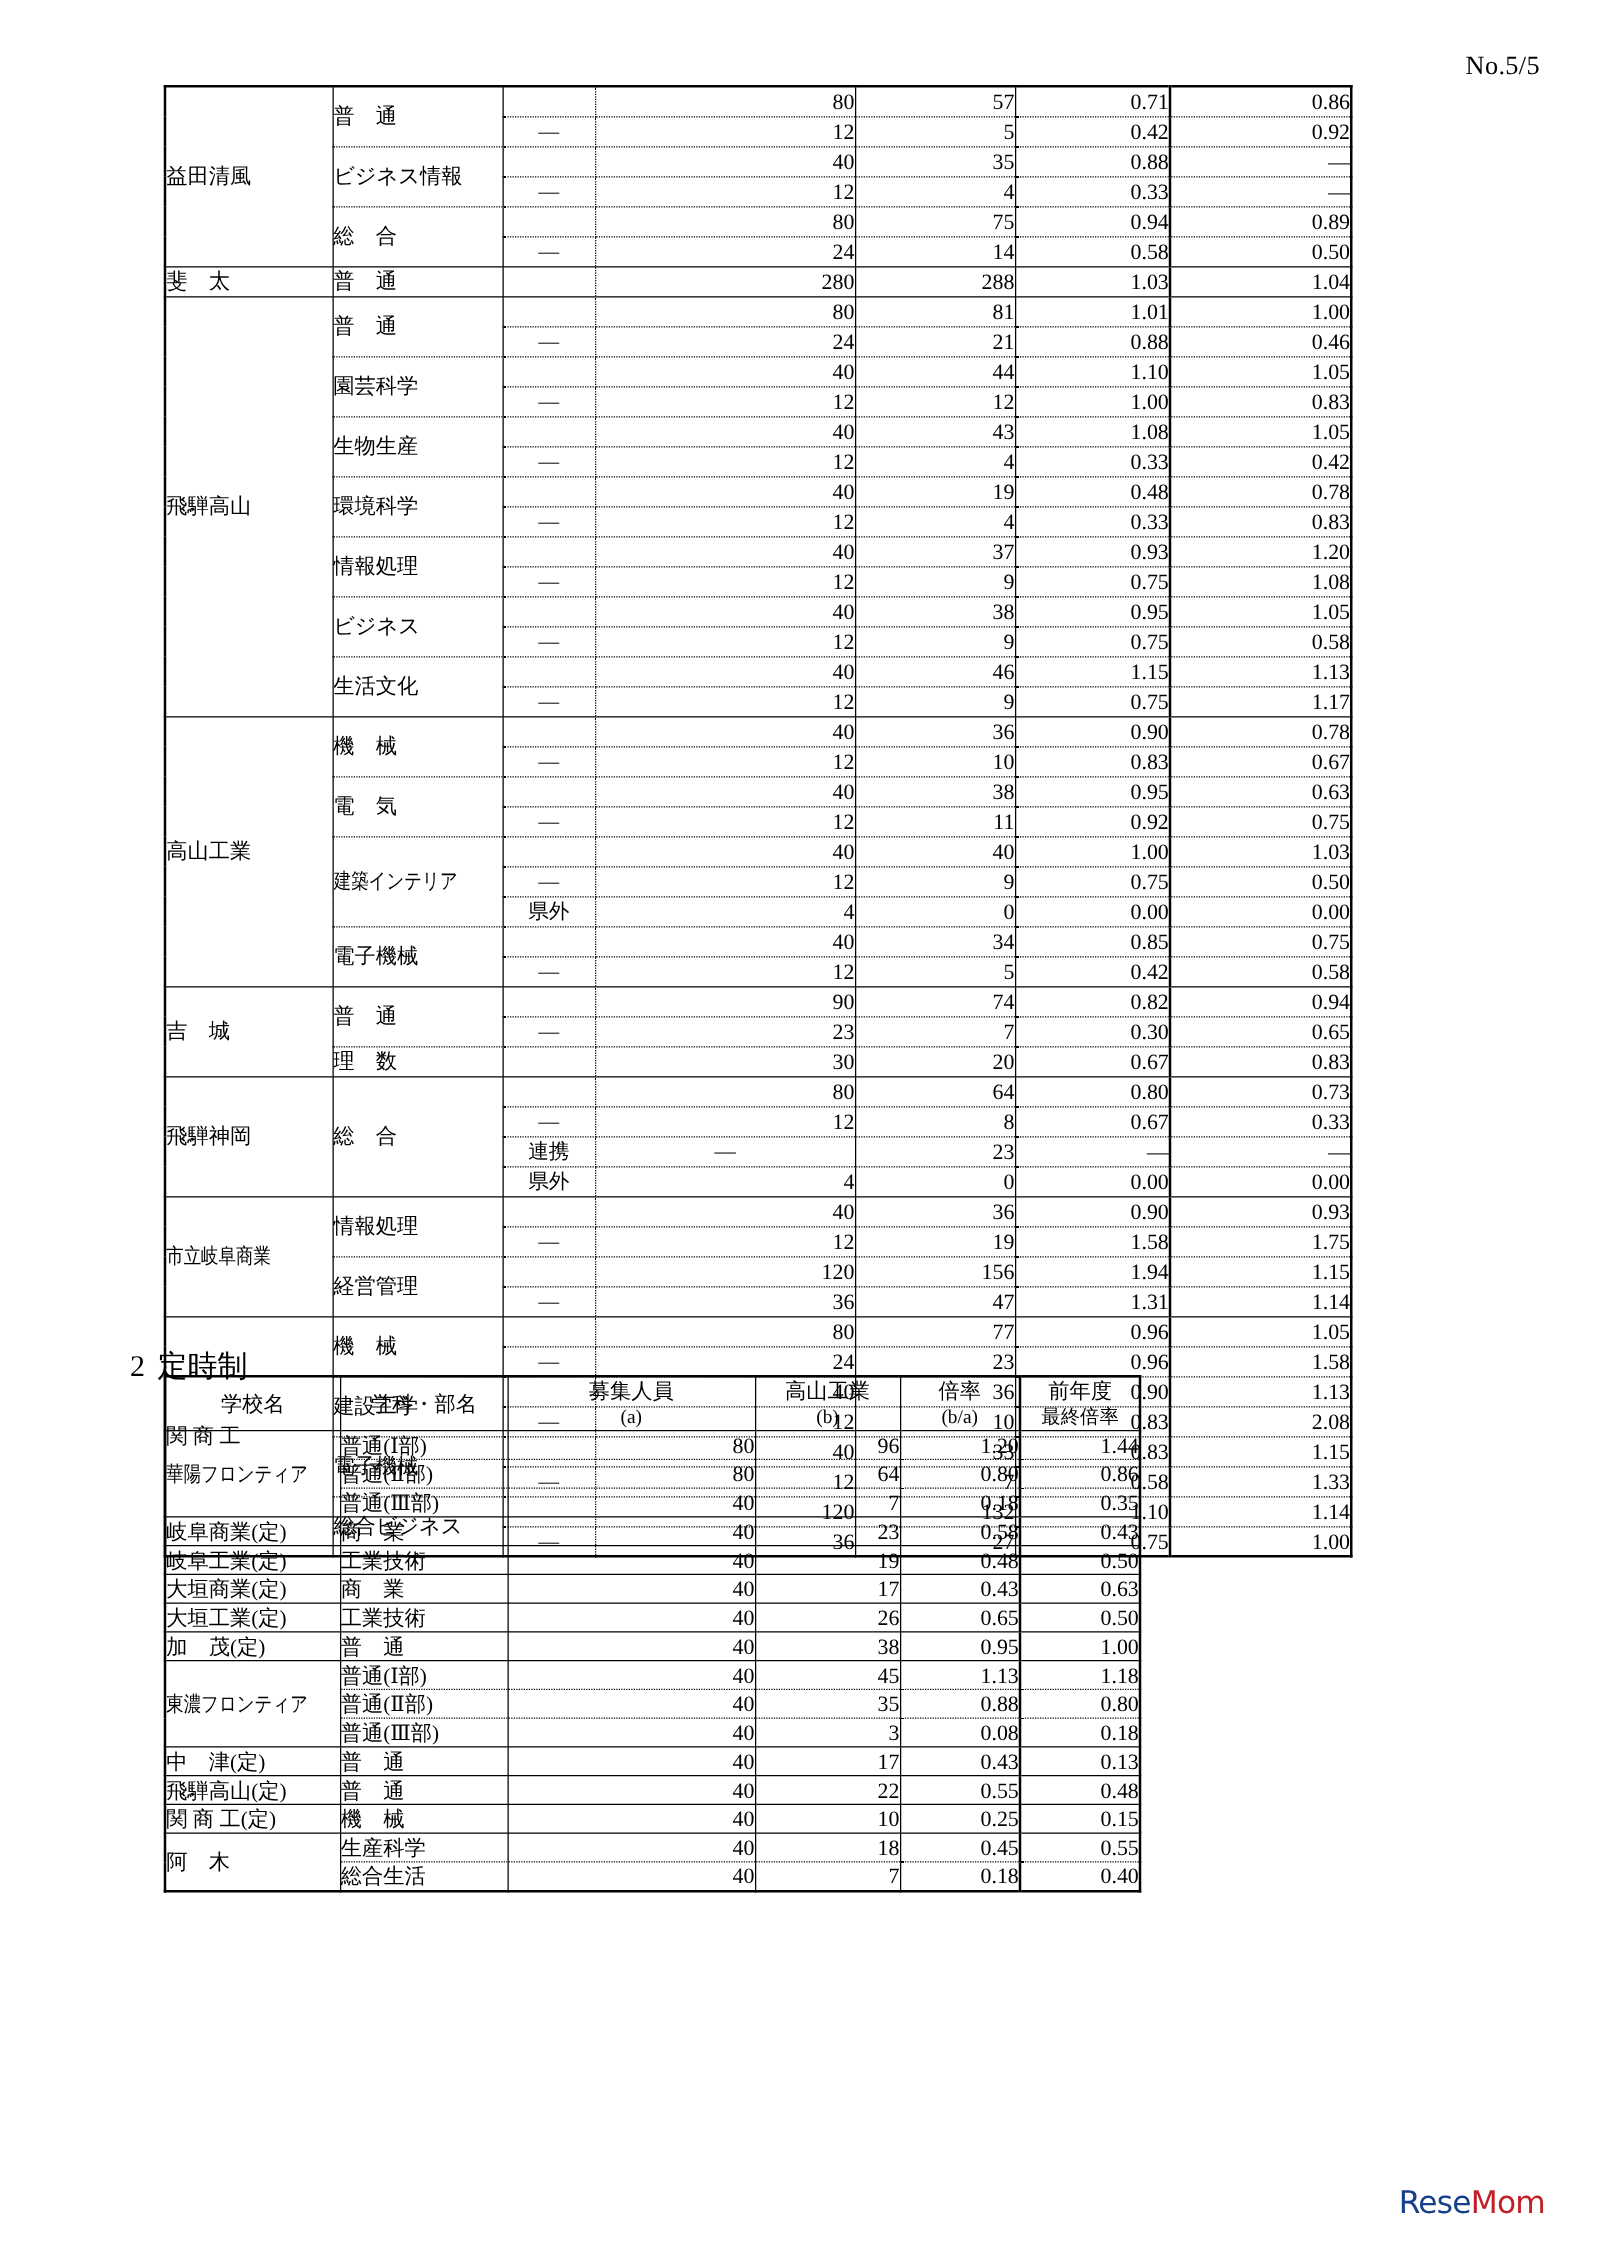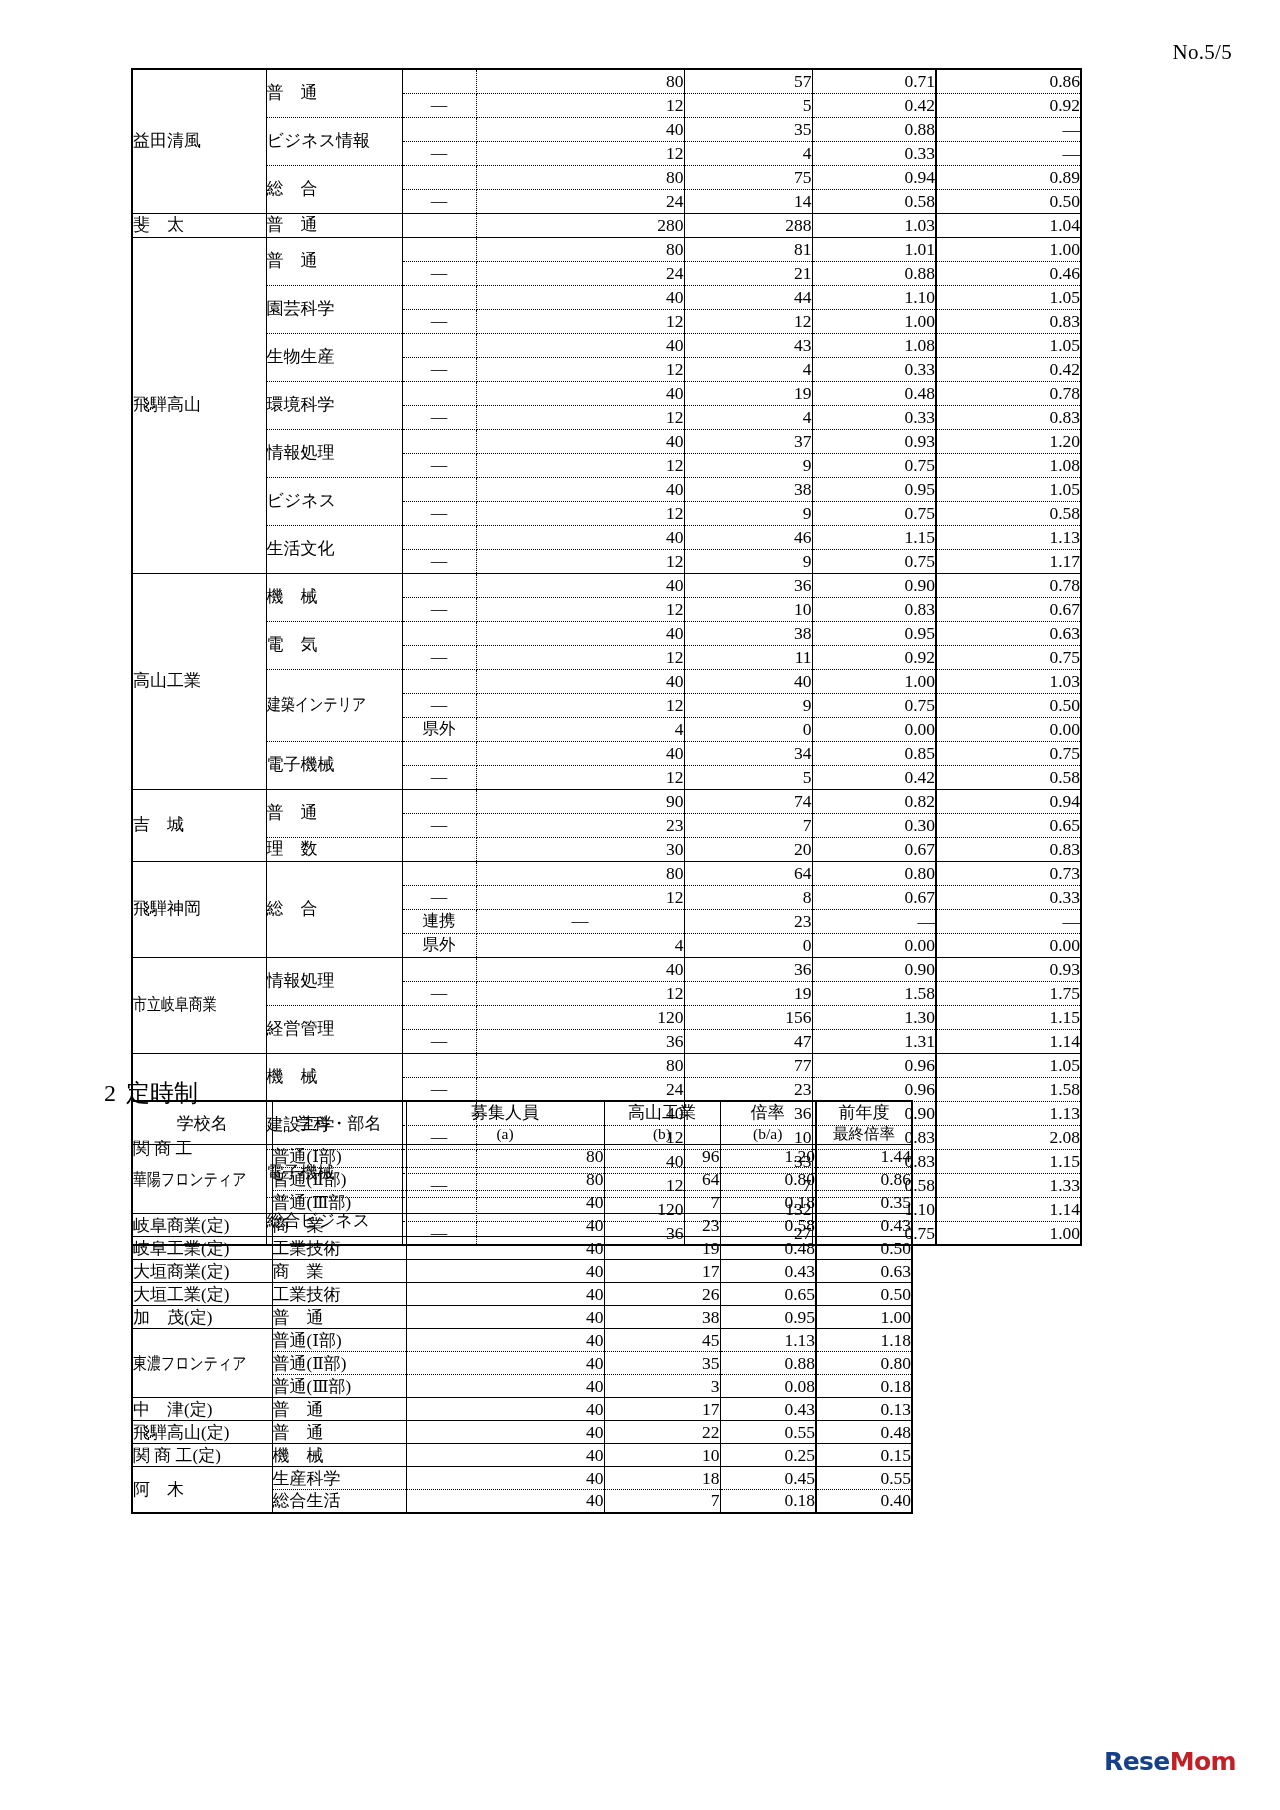--- a/index.html
+++ b/index.html
@@ -86,21 +86,21 @@
   .d-app    { width: 116px; }
   .d-ratio  { width: 96px; }
   .d-prev   { width: 96px; }
   .hdr td { text-align: center; height: 46px; line-height: 21px; }
   .hdr .sub { font-size: 15.5px; display: block; }
 
   
   .watermark {
     position: absolute; right: 44px; bottom: 34px;
     font-family: "DejaVu Sans", sans-serif;
-    font-size: 25px; font-weight: bold; letter-spacing: -.6px;
+    font-size: 25px; font-weight: normal; letter-spacing: -.6px;
   }
   .wm-rese { color: #17408b; }
   .wm-mom  { color: #c02026; }
 </style>
 </head>
 <body>
 
 <div class="page">
 
   <div class="page-no">No.5/5</div>
@@ -414,21 +414,21 @@
             <td class="num vsolid hdot">12</td>
             <td class="num vsolid hdot">19</td>
             <td class="num vthick hdot">1.58</td>
             <td class="num hdot">1.75</td>
           </tr>
           <tr>
             <td class="lft vsolid hsolid" rowspan="2"><span>経営管理</span></td>
             <td class="kind vdot hdot"></td>
             <td class="num vsolid hdot">120</td>
             <td class="num vsolid hdot">156</td>
-            <td class="num vthick hdot">1.30</td>
+            <td class="num vthick hdot">1.94</td>
             <td class="num hdot">1.15</td>
           </tr>
           <tr>
             <td class="kind vdot hsolid">—</td>
             <td class="num vsolid hsolid">36</td>
             <td class="num vsolid hsolid">47</td>
             <td class="num vthick hsolid">1.31</td>
             <td class="num hsolid">1.14</td>
           </tr>
           <tr>

